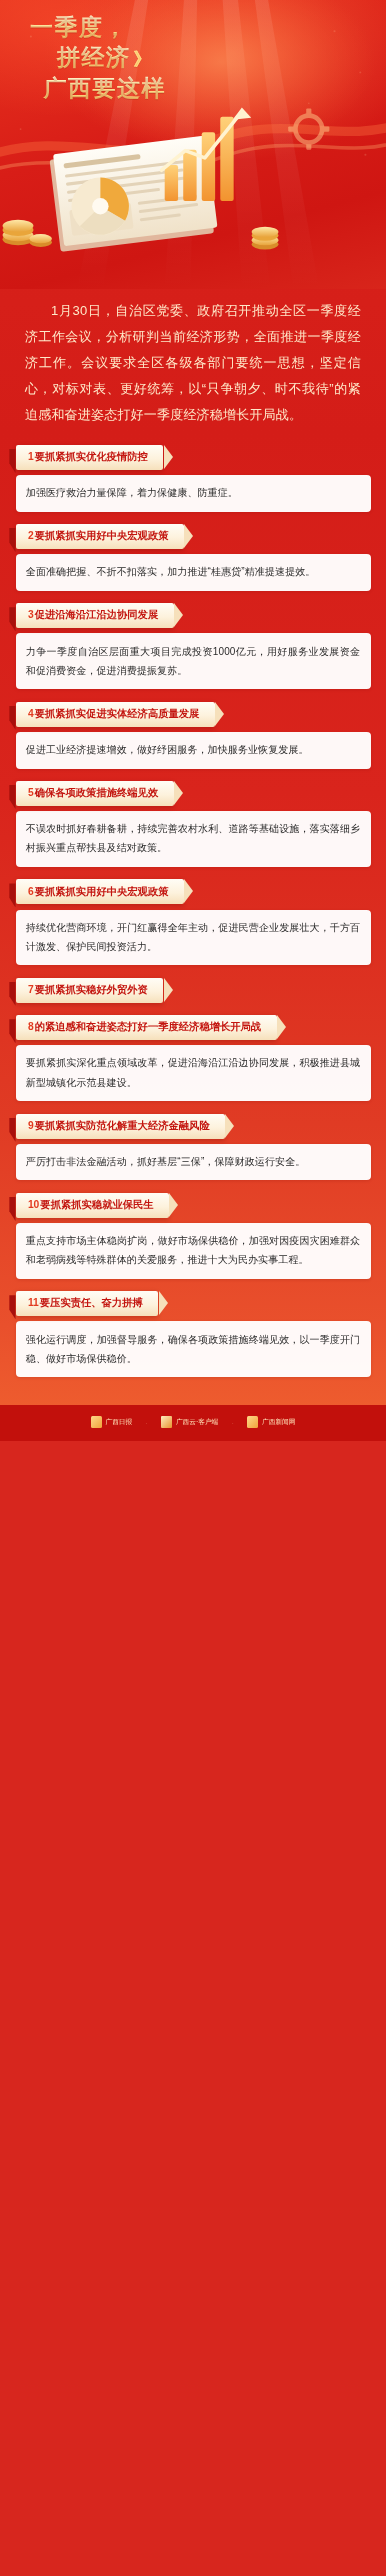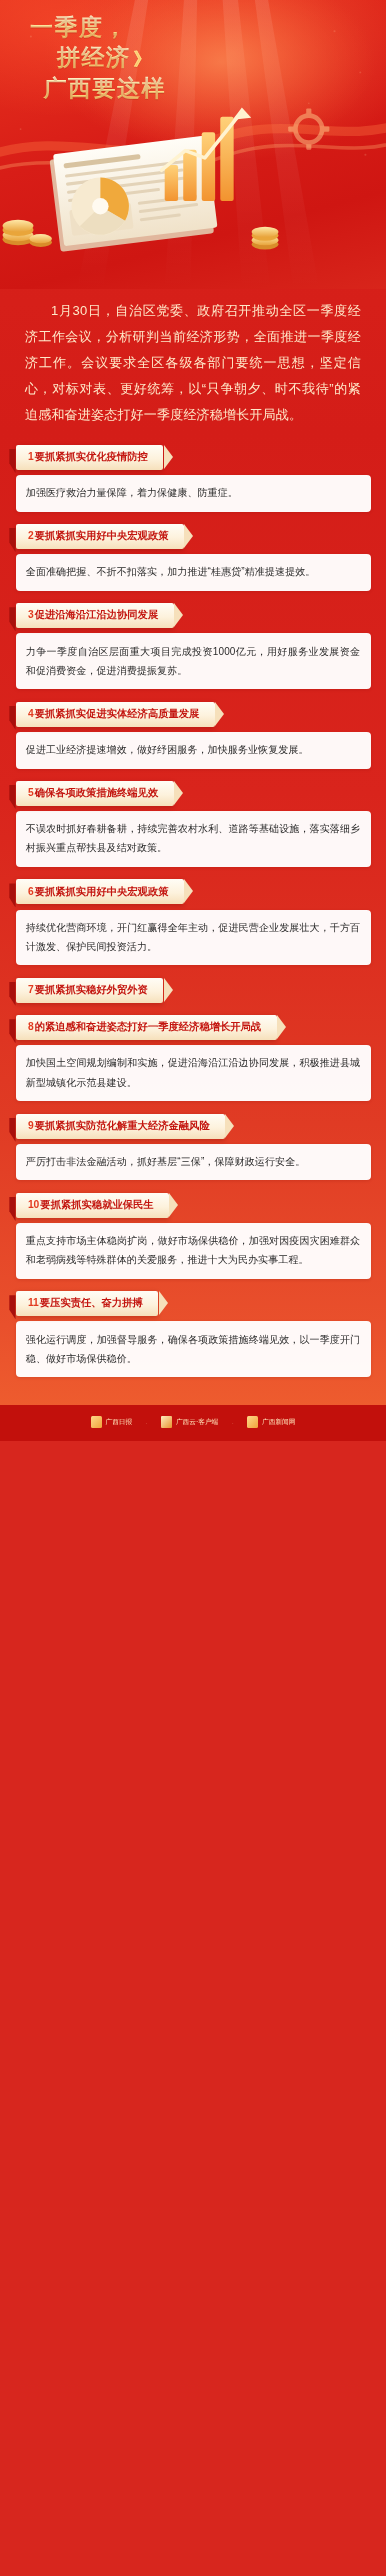--- a/index.html
+++ b/index.html
@@ -341,21 +341,21 @@
         </span>
       </div>
     </div>
 
     <div class="section">
       <div class="sec-head">
         <span class="ribbon">
           <span class="num">8</span><span>的紧迫感和奋进姿态打好一季度经济稳增长开局战</span>
         </span>
       </div>
-      <div class="body-card">加快国土空间规划编制和实施，促进沿海沿江沿边协同发展，积极推进县城新型城镇化示范县建设。</div>
+      <div class="body-card">要抓紧抓实深化重点领域改革，促进沿海沿江沿边协同发展，积极推进县城新型城镇化示范县建设。</div>
     </div>
 
     <div class="section">
       <div class="sec-head">
         <span class="ribbon">
           <span class="num">9</span><span>要抓紧抓实防范化解重大经济金融风险</span>
         </span>
       </div>
       <div class="body-card">严厉打击非法金融活动，抓好基层“三保”，保障财政运行安全。</div>
     </div>

